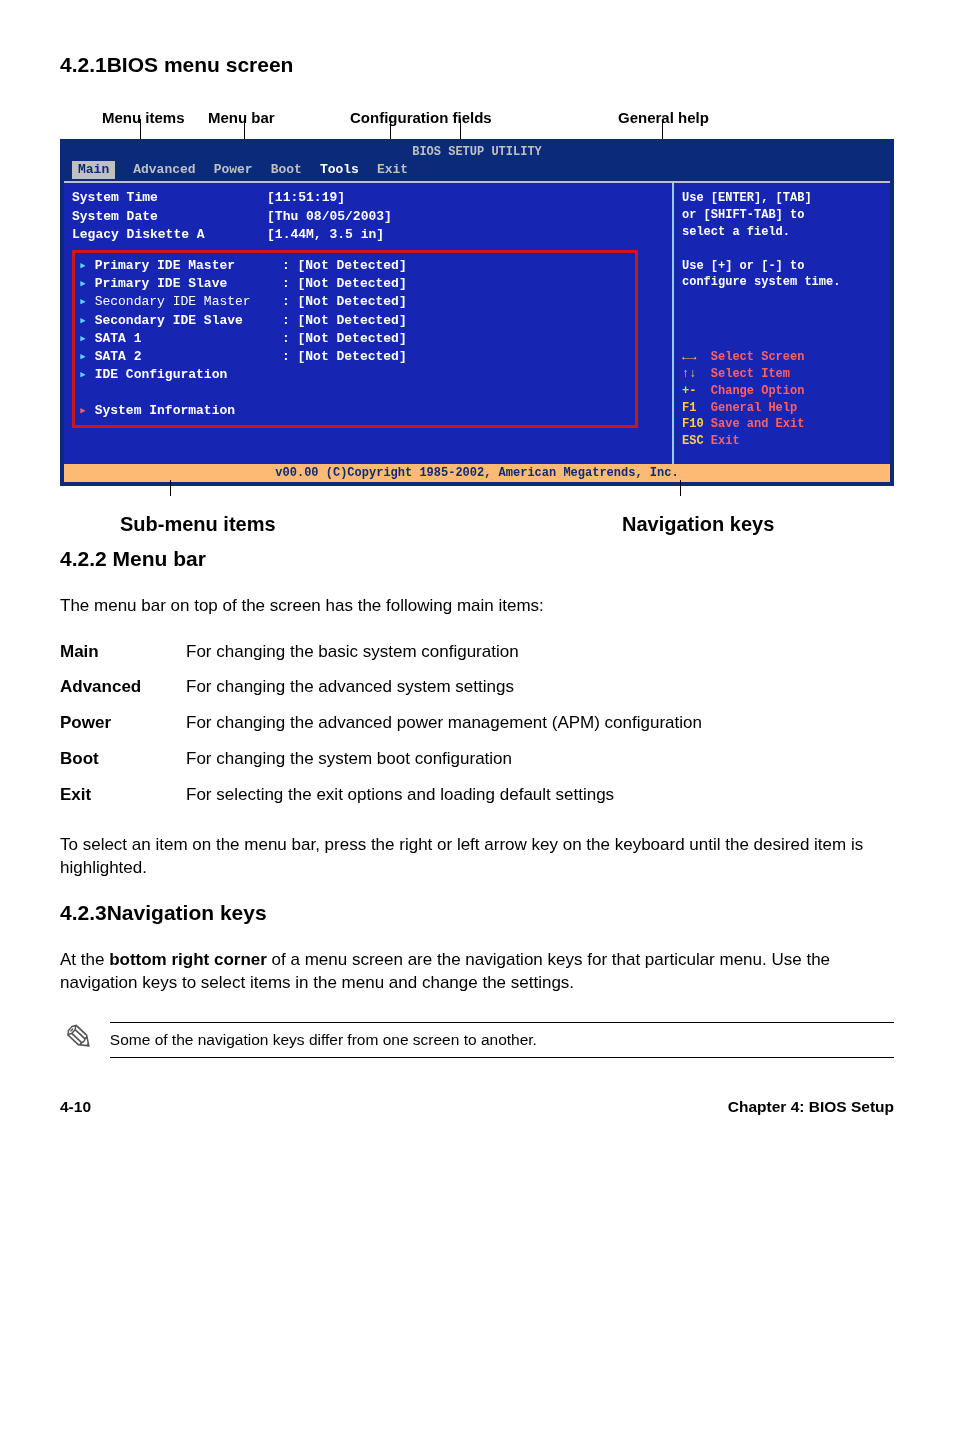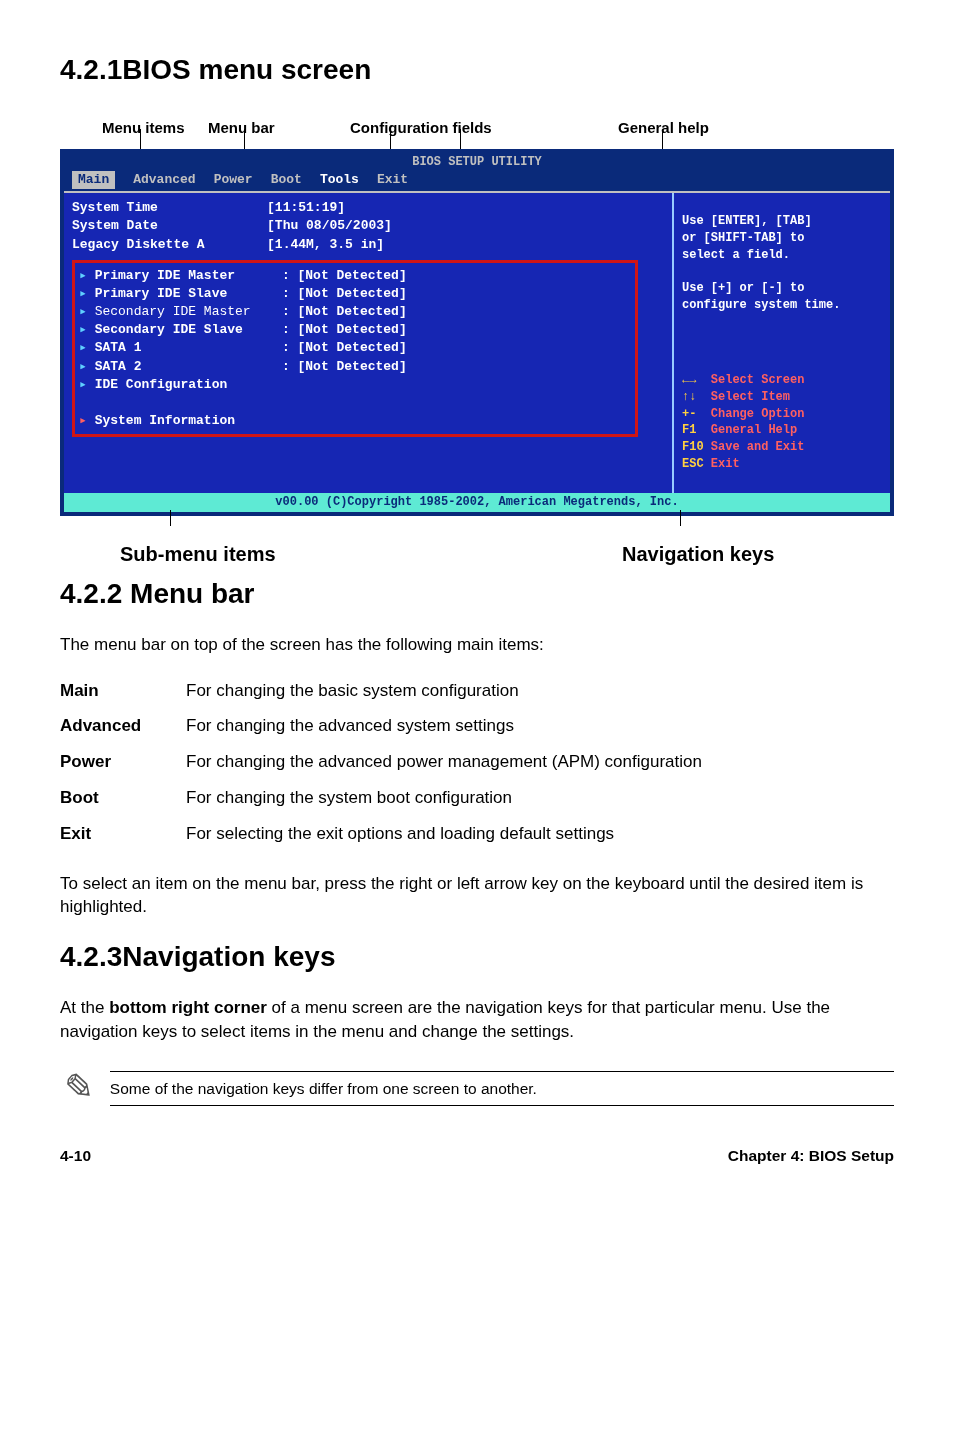--- a/index.html
+++ b/index.html
@@ -7,21 +7,21 @@
     padding: 40px 60px;
     font-family: Arial, Helvetica, sans-serif;
     color: #000;
     background: #fff;
     width: 954px;
     box-sizing: border-box;
     font-size: 17px;
     line-height: 1.4;
   }
   h2 {
-    font-size: 28px;
+    font-size: 21px;
     font-weight: bold;
     margin: 10px 0 20px 0;
   }
   .bios-wrapper {
     margin: 0 0 30px 0;
   }
   .bios-box {
     border: 4px solid #0a2a7a;
     background: #0a2a7a;
     font-family: "Courier New", monospace;
@@ -58,38 +58,38 @@
   }
   .bios-left {
     flex: 1;
     padding: 6px 8px 14px 8px;
     color:#b8c8d8;
     position:relative;
   }
   .bios-right {
     width: 200px;
     border-left:2px solid #99ccff;
-    padding:20px 8px;
+    padding:7px 8px;
     color:#fff;
     font-weight:bold;
     font-size:12px;
     margin-left:26px;
   }
   .bios-left .row { white-space: pre; }
   .bios-left .field-val { color:#fff; font-weight:bold; }
   .redbox {
     border: 3px solid #d01515;
     padding: 4px 4px;
     margin-top: 6px;
   }
   .tri { color:#60d0ff; }
   .nav-arrow { color:#ffd040; }
   .nav-red { color:#ff6060; }
   .bios-copyright {
-    background:#5eead4;
+    background:#fdba74;
     color:#0a2a7a;
     text-align:center;
     font-weight:bold;
     font-size:12px;
     padding:1px 0;
   }
   .def-table { width:100%; border-collapse:collapse; margin: 8px 0 18px 0; }
   .def-table td { vertical-align:top; padding: 4px 6px 8px 0; }
   .def-table td.k { font-weight:bold; width:120px; }
   p.body { margin: 10px 0 18px 0; }

